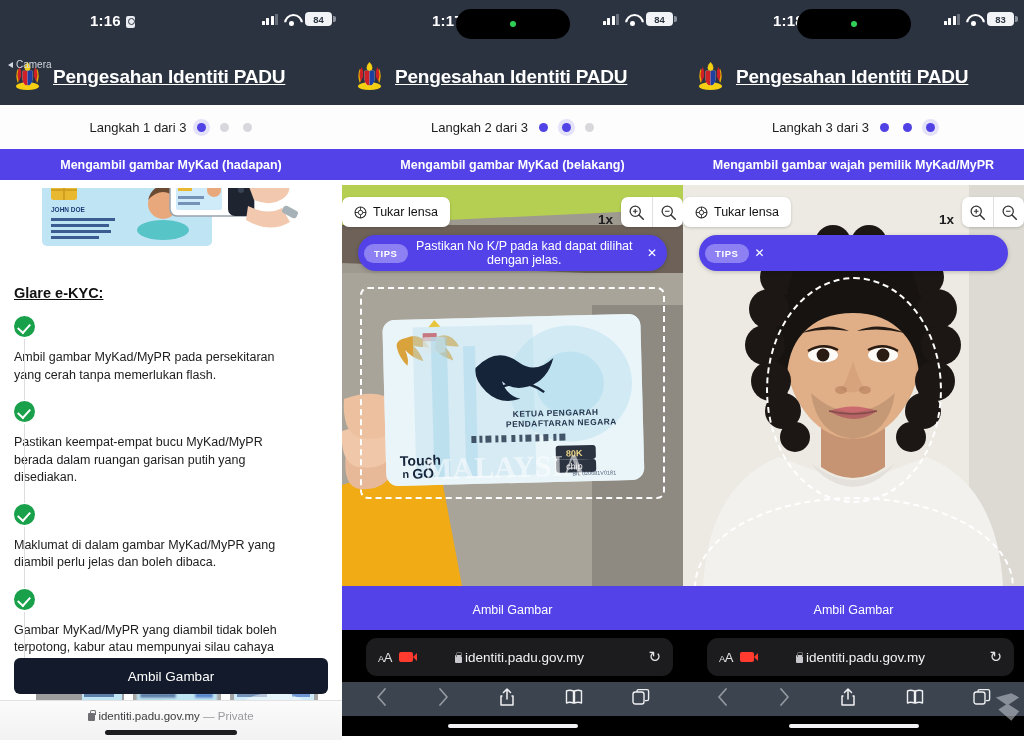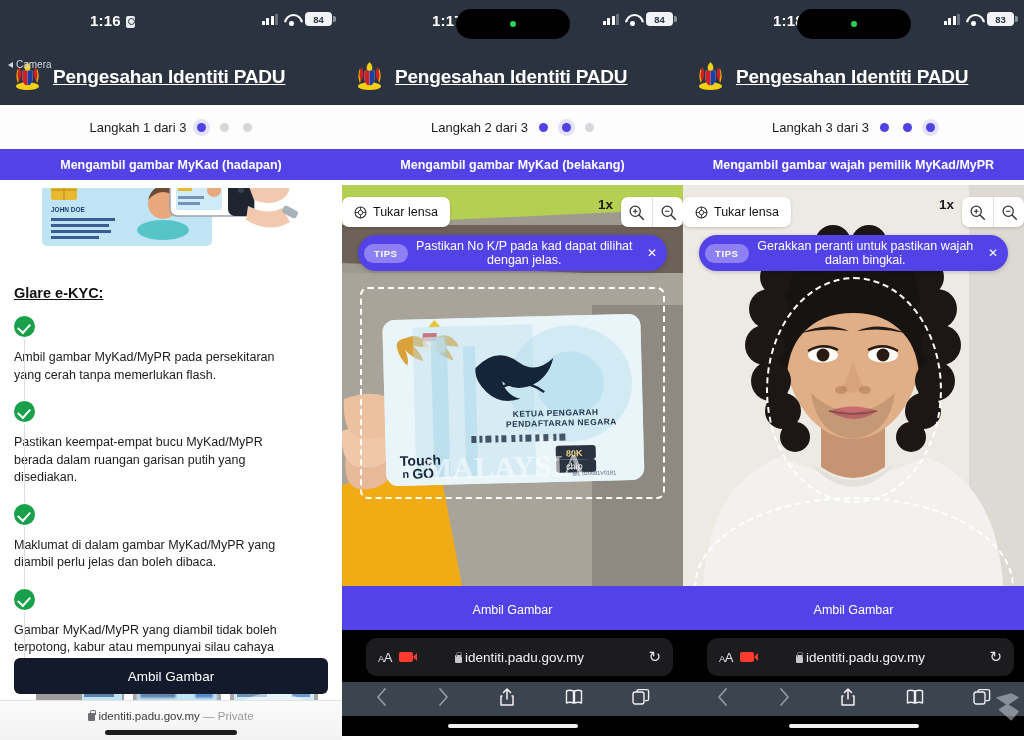--- a/index.html
+++ b/index.html
@@ -193,21 +193,21 @@
     position: absolute; top: 12px; left: 0; right: 0; height: 30px;
     display: flex; align-items: center; justify-content: space-between;
     padding: 0 0; z-index: 5;
   }
   .lensbtn {
     background: #fff; border-radius: 7px; height: 30px;
     display: flex; align-items: center; gap: 6px; padding: 0 12px;
     font-size: 12.5px; color: #111; cursor: pointer;
     box-shadow: 0 1px 3px rgba(0,0,0,.18);
   }
-  .zoomgrp { display: flex; align-items: flex-start; gap: 8px; }
+  .zoomgrp { display: flex; align-items: flex-end; gap: 8px; }
   .zoomlabel { font-size: 13.5px; font-weight: bold; color: #1c1c1e; }
   .zbtns {
     display: flex; background: #fff; border-radius: 7px; overflow: hidden;
     box-shadow: 0 1px 3px rgba(0,0,0,.18);
   }
   .zbtn {
     width: 31px; height: 30px; display: flex; align-items: center; justify-content: center;
     cursor: pointer;
   }
   .zbtn + .zbtn { border-left: 1px solid #e0e0e0; }
@@ -822,21 +822,20 @@
                 <path d="M13 13 L18 18" stroke="#333" stroke-width="1.8" stroke-linecap="round"></path>
                 <path d="M5.8 8.5 H11.2" stroke="#333" stroke-width="1.4"></path>
               </svg>
             </div>
           </div>
         </div>
       </div>
 
       <div class="tipsbar">
         <span class="tipspill">TIPS</span>
-        <span class="tipstext">Gerakkan peranti untuk pastikan wajah dalam bingkai.</span>
         <span class="tipsclose">✕</span>
       </div>
 
       <div class="guide-face"></div>
       <div class="guide-shoulder"></div>
     </div>
 
     <div class="cam-ambil">Ambil Gambar</div>
 
     <div class="sf-chrome">

